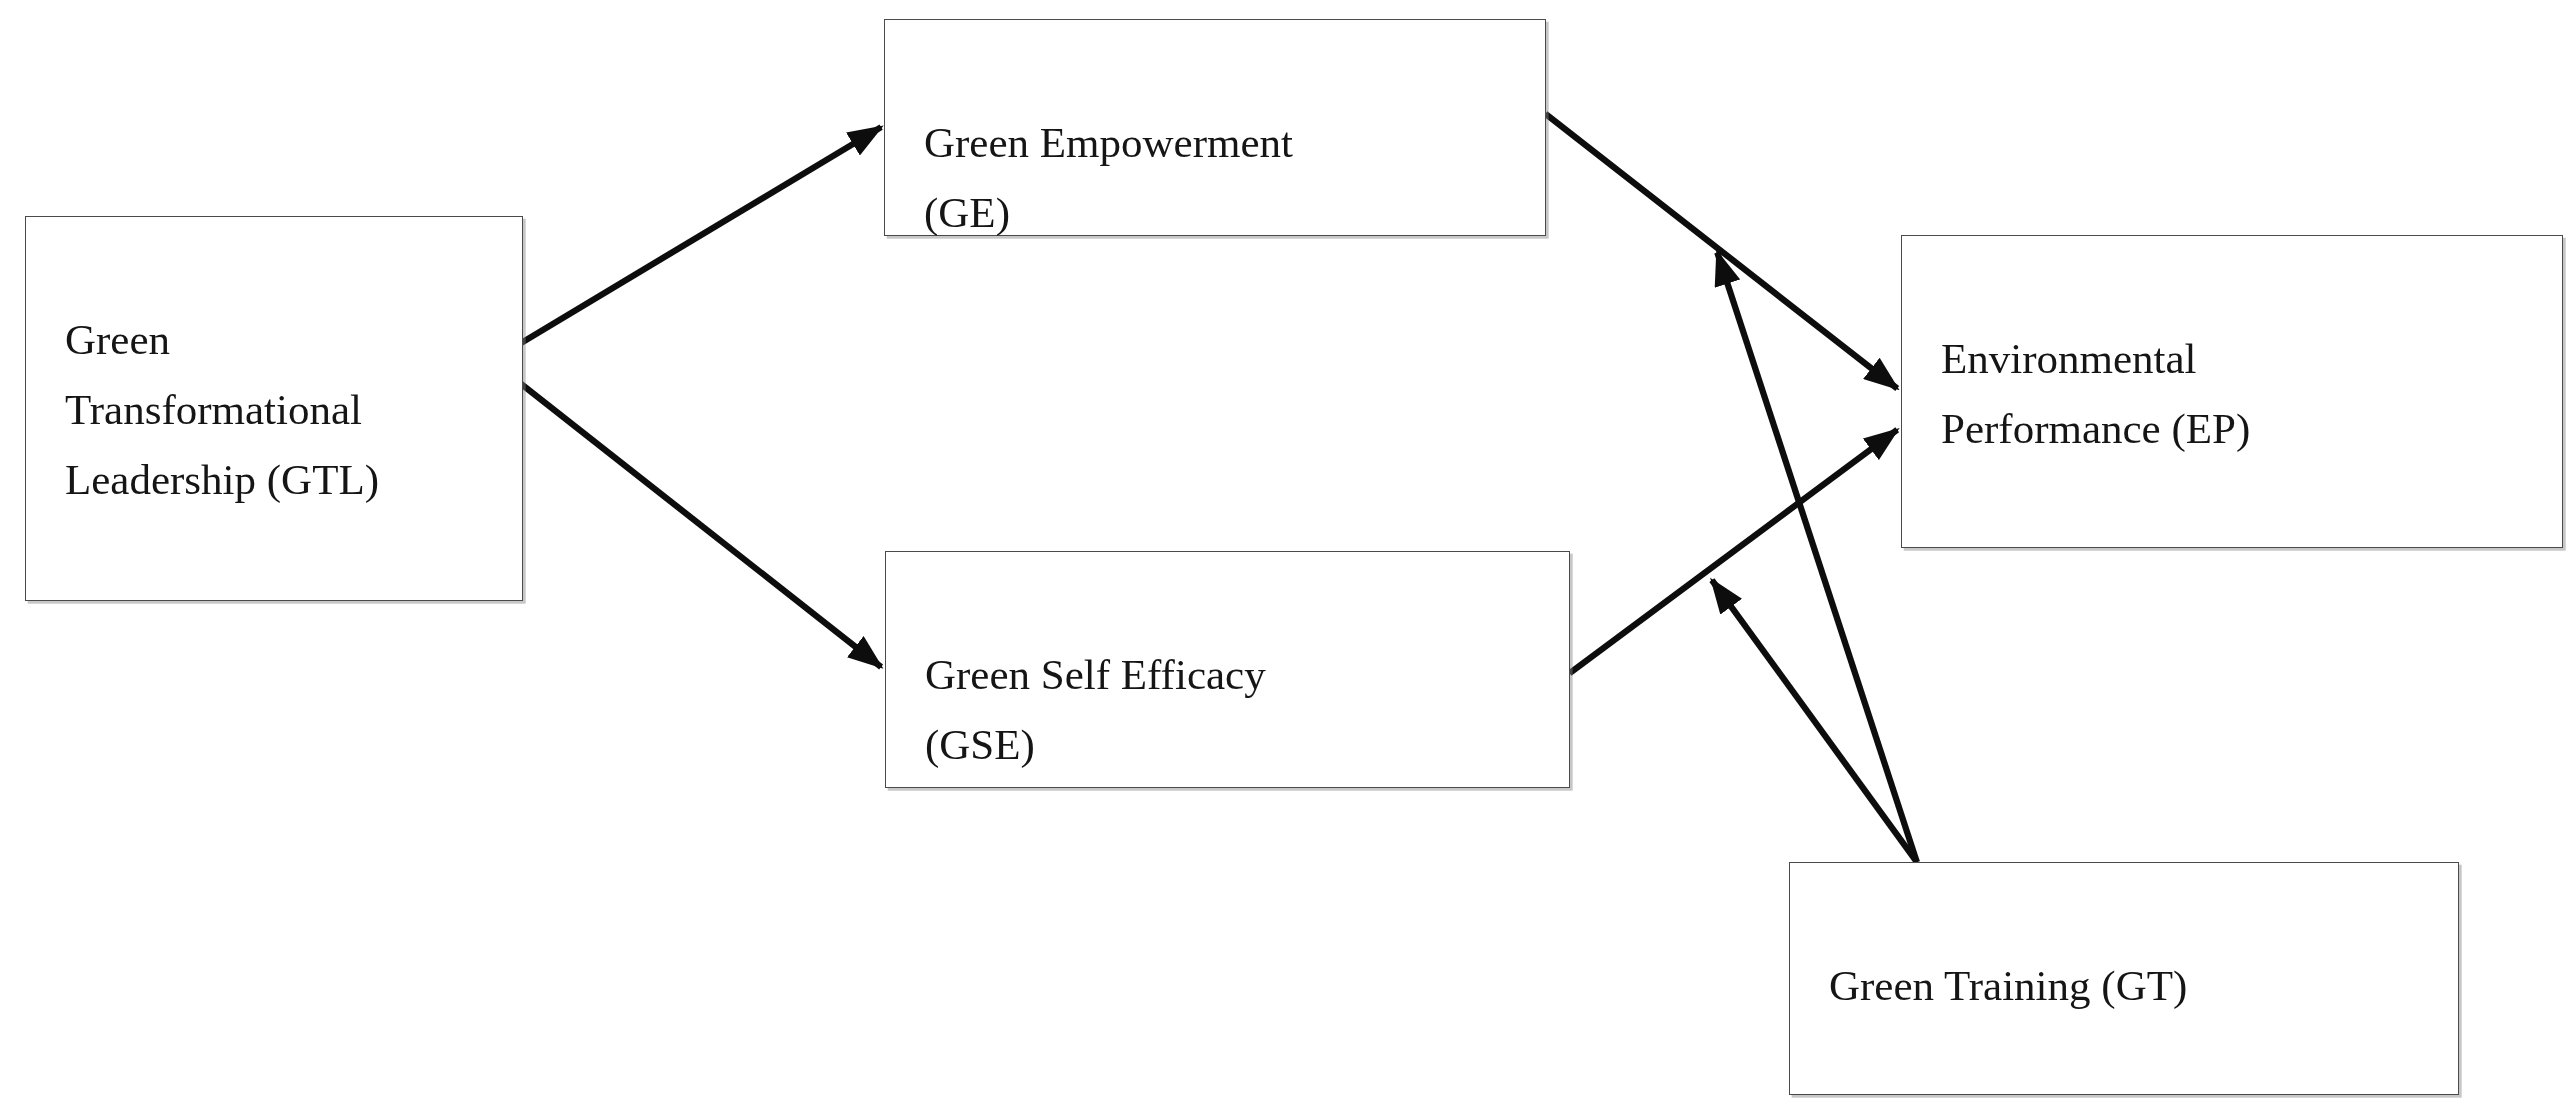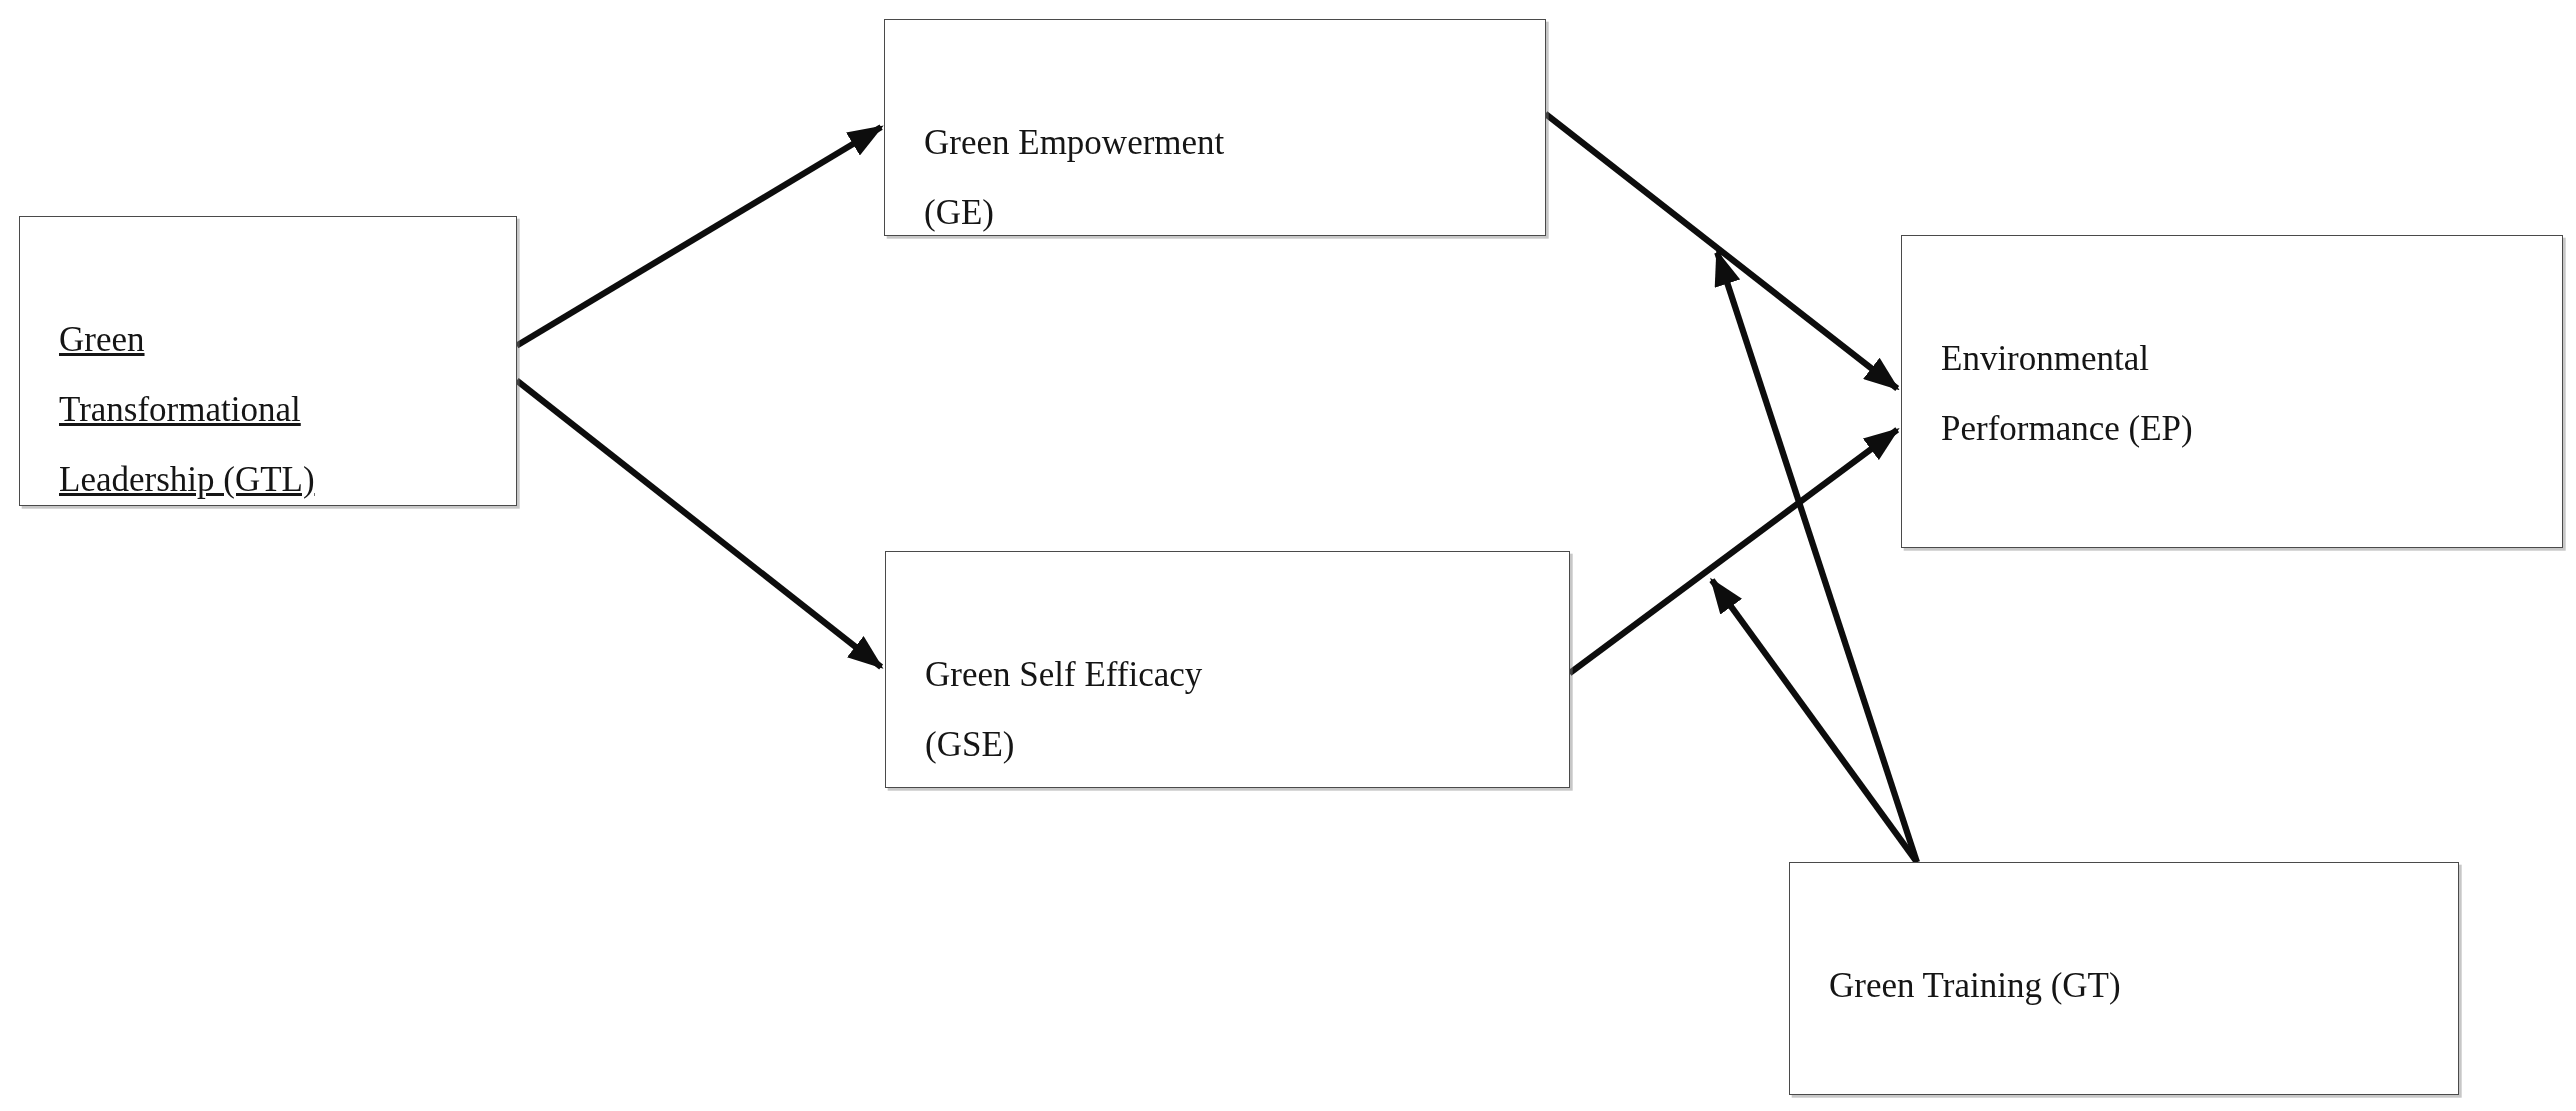--- a/index.html
+++ b/index.html
@@ -28,26 +28,26 @@
     stroke-width: 7;
   }
   .node {
     position: absolute;
     box-sizing: border-box;
     background: #ffffff;
     border: 1.8px solid #4a4a4a;
     box-shadow: 2.7px 2.7px 0 rgba(130,130,130,0.45);
     z-index: 2;
     padding: 18px 39px;
-    font-size: 35px;
+    font-size: 43px;
     line-height: 70px;
     color: #151515;
     white-space: pre-line;
   }
-  .node-gtl { left: 19px;   top: 216px; width: 498px; height: 290px; text-decoration: underline; }
+  .node-gtl { left: 25px;   top: 216px; width: 498px; height: 385px; }
   .node-ge  { left: 884px;  top: 19px;  width: 662px; height: 217px; }
   .node-gse { left: 885px;  top: 551px; width: 685px; height: 237px; }
   .node-ep  { left: 1901px; top: 235px; width: 662px; height: 313px; }
   .node-gt  { left: 1789px; top: 862px; width: 670px; height: 233px; }
 </style>
 </head>
 <body>
 
 <div class="canvas">
 

